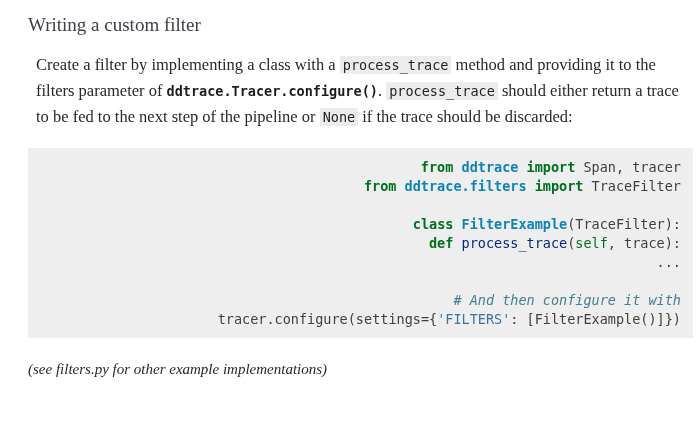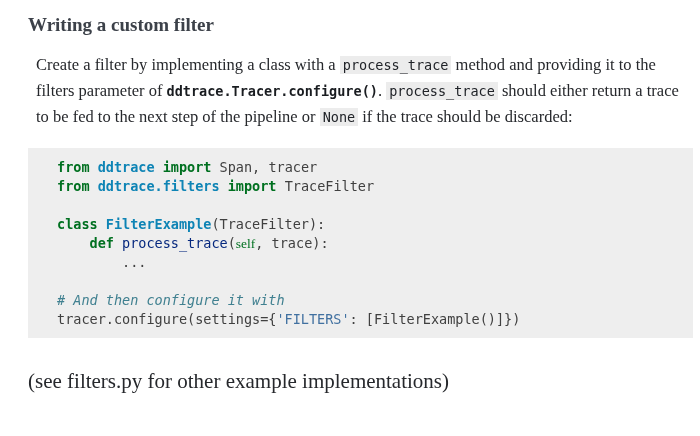--- a/index.html
+++ b/index.html
@@ -11,21 +11,21 @@
   *{box-sizing:border-box;}
   html,body{margin:0;padding:0;}
   body{
     width:700px;height:436px;overflow:hidden;
     background:var(--page-bg);
     font-family:"Liberation Serif","DejaVu Serif",serif;
     color:var(--body-text);
   }
   .page{padding:0 10px 0 28px;}
   .section-heading{
-    font-size:19px;line-height:22px;font-weight:bold;
+    font-size:19px;line-height:22px;font-weight:normal;
     color:var(--heading);
     margin:14px 0 4px 0;
   }
   .intro{
     font-size:16.5px;line-height:26px;
     margin:16px 0 0 8px;
     max-width:662px;
     hyphens:auto;-webkit-hyphens:auto;
   }
   .seg-code,.seg-code-bold{
@@ -43,32 +43,33 @@
   }
   .codeblock{
     margin:18px 0 0 0;
     width:665px;
     background:var(--code-bg);
     padding:10px 12px 9px 29px;
     font-family:"DejaVu Sans Mono","Liberation Mono",monospace;
     font-size:13.5px;line-height:19px;
     color:var(--code-default);
   }
-  .code-line{white-space:pre;min-height:19px;}
+  .code-line{white-space:pre;min-height:19px;text-align:right;}
   .tok-kw{color:var(--kw);font-weight:bold;}
   .tok-ns{color:var(--ns);font-weight:bold;}
   .tok-nc{color:var(--ns);font-weight:bold;}
   .tok-fn{color:var(--fn);}
-  .tok-bi{color:var(--bi);font-family:Liberation Serif, serif;}
+  .tok-bi{color:var(--bi);}
   .tok-cm{color:var(--cm);font-style:italic;}
   .tok-st{color:var(--st);}
   .tok-plain{color:var(--code-default);}
   .footer-note{
-    font-size:21px;line-height:22px;
-    margin:32px 0 0 0;
+    font-size:15px;line-height:22px;
+    margin:20px 0 0 0;
+    font-style:italic;
   }
 </style>
 </head>
 <body>
 
 <div class="page">
   <h2 class="section-heading">Writing a custom filter</h2>
 
   <p class="intro"><span class="seg-text">Create a filter by implementing a class with a </span><span class="seg-code">process_trace</span><span class="seg-text"> method and providing it to the filters parameter of </span><span class="seg-code-bold">ddtrace.Tracer.configure()</span><span class="seg-text">. </span><span class="seg-code">process_trace</span><span class="seg-text"> should either return a trace to be fed to the next step of the pipeline or </span><span class="seg-code">None</span><span class="seg-text"> if the trace should be discarded:</span></p>
 

